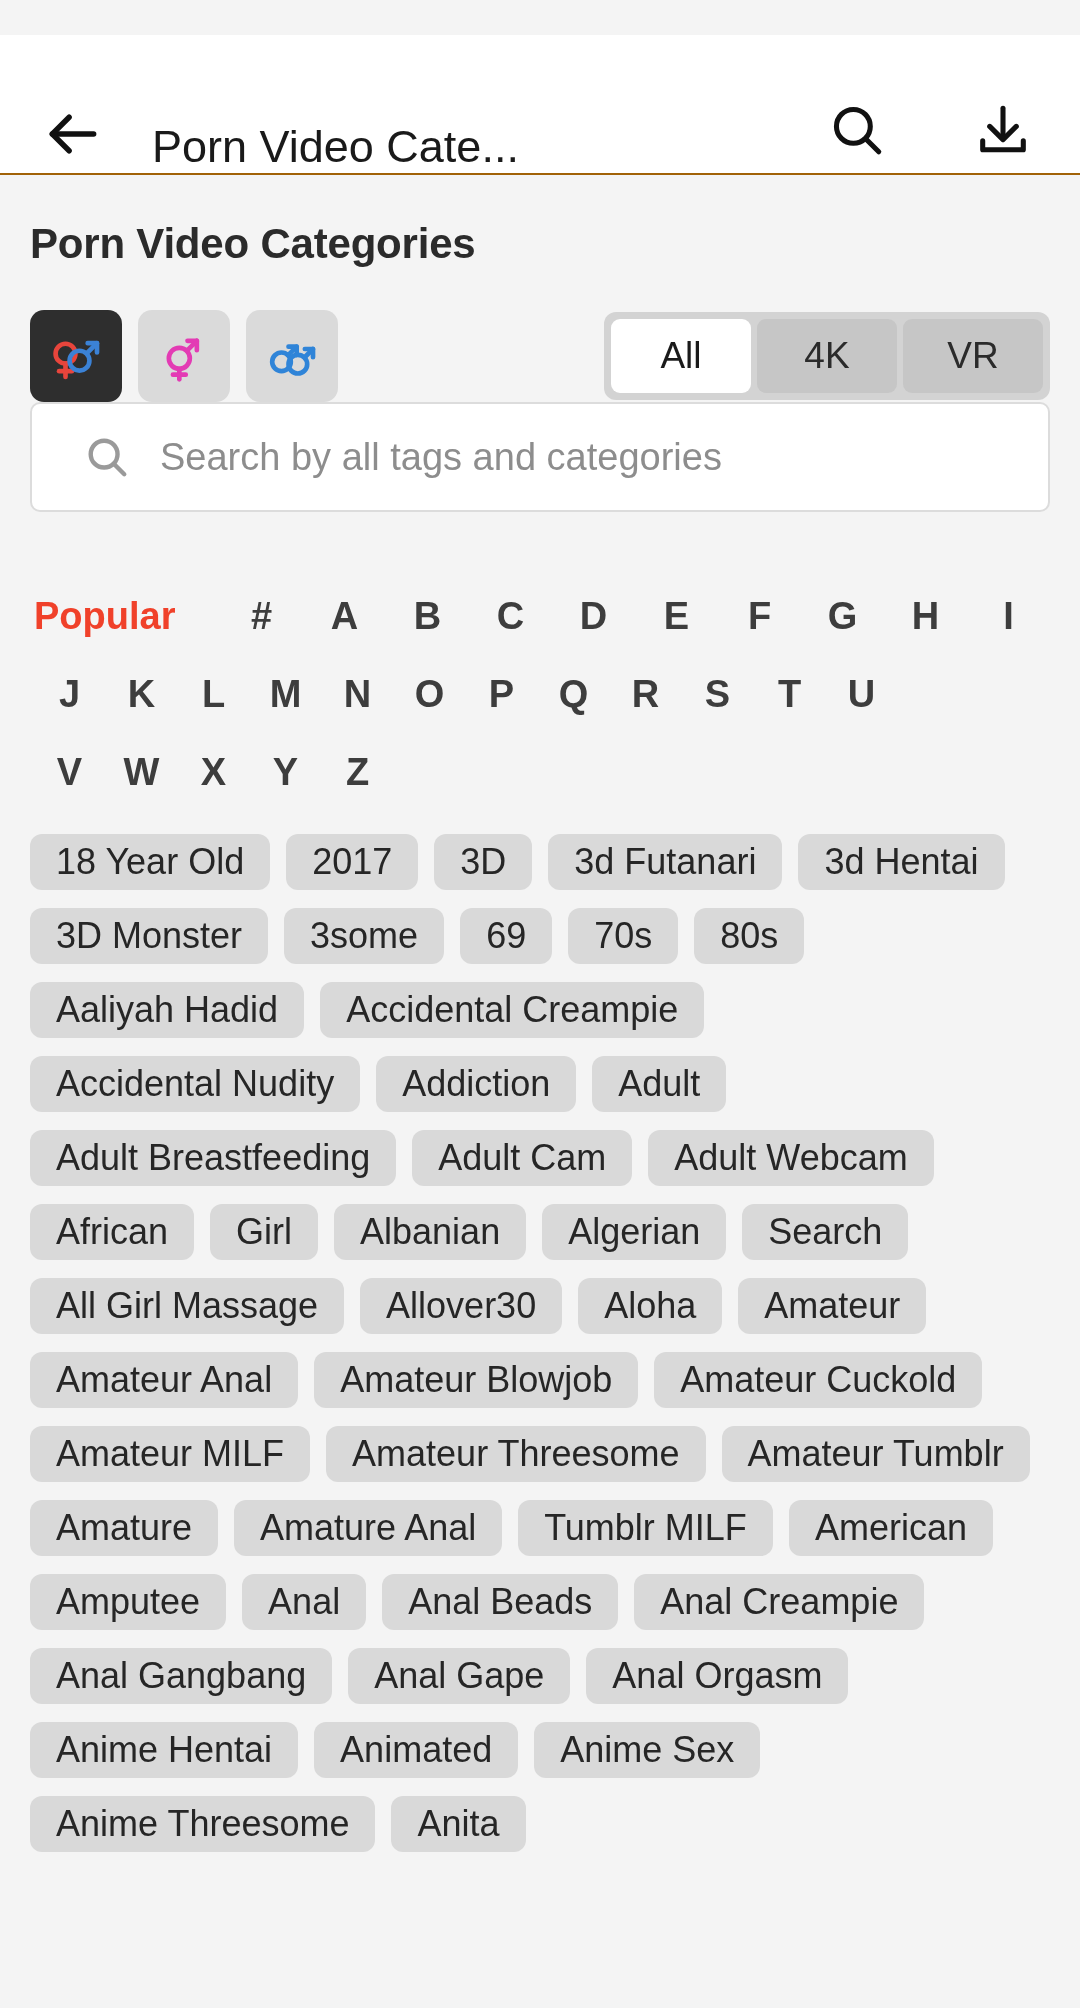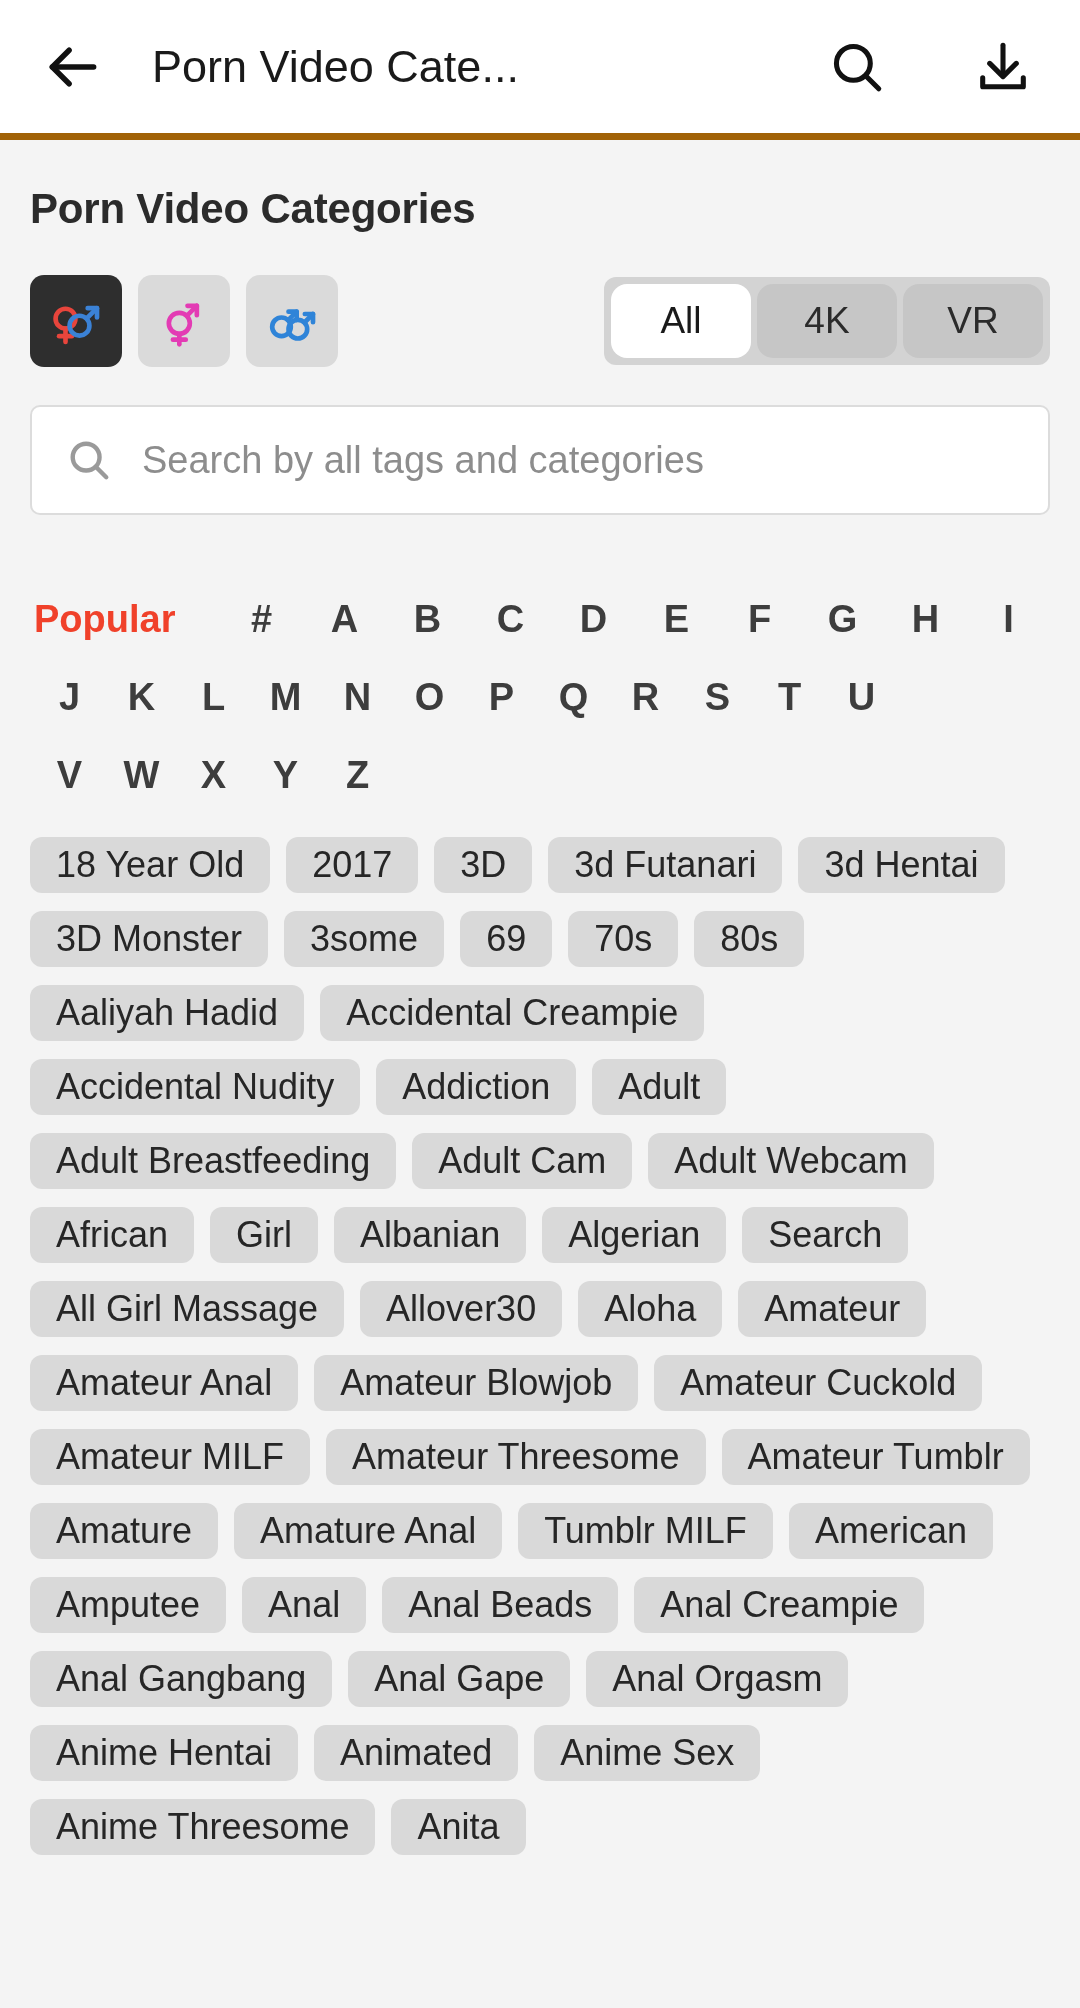--- a/index.html
+++ b/index.html
@@ -15,23 +15,24 @@
     background: #f4f4f4;
     color: #222222;
     -webkit-font-smoothing: antialiased;
   }
 
   
   .appbar {
     height: 140px;
     background: #ffffff;
     display: flex;
-    align-items: center;
+    align-items: flex-end;
     padding: 0 34px;
-    border-bottom: 7px solid #a16207;
+    border-bottom: 2px solid #a16207;
+    margin-top: 35px;
   }
 
   .appbar-back {
     width: 78px;
     height: 78px;
     display: flex;
     align-items: center;
     justify-content: center;
     flex: 0 0 auto;
     cursor: pointer;
@@ -101,45 +102,44 @@
     display: flex;
     background: #d3d3d3;
     border-radius: 12px;
     padding: 7px;
     gap: 6px;
   }
 
   .seg-item {
     min-width: 140px;
     height: 74px;
-    border-radius: 16px;
+    border-radius: 9px;
     background: #c6c6c6;
     display: flex;
     align-items: center;
     justify-content: center;
     font-size: 37px;
     color: #2b2b2b;
     cursor: pointer;
     padding: 0 18px;
   }
   .seg-item.active {
     background: #ffffff;
     color: #1a1a1a;
   }
 
   
   .searchbox {
-    margin-top: 38px;
     height: 110px;
     background: #ffffff;
     border: 2px solid #dcdcdc;
     border-radius: 10px;
     display: flex;
     align-items: center;
-    padding: 0 34px;
+    padding: 0 52px;
     cursor: text;
   }
 
   .searchbox .sb-icon {
     flex: 0 0 auto;
     display: flex;
     align-items: center;
     margin-right: 30px;
   }
 

